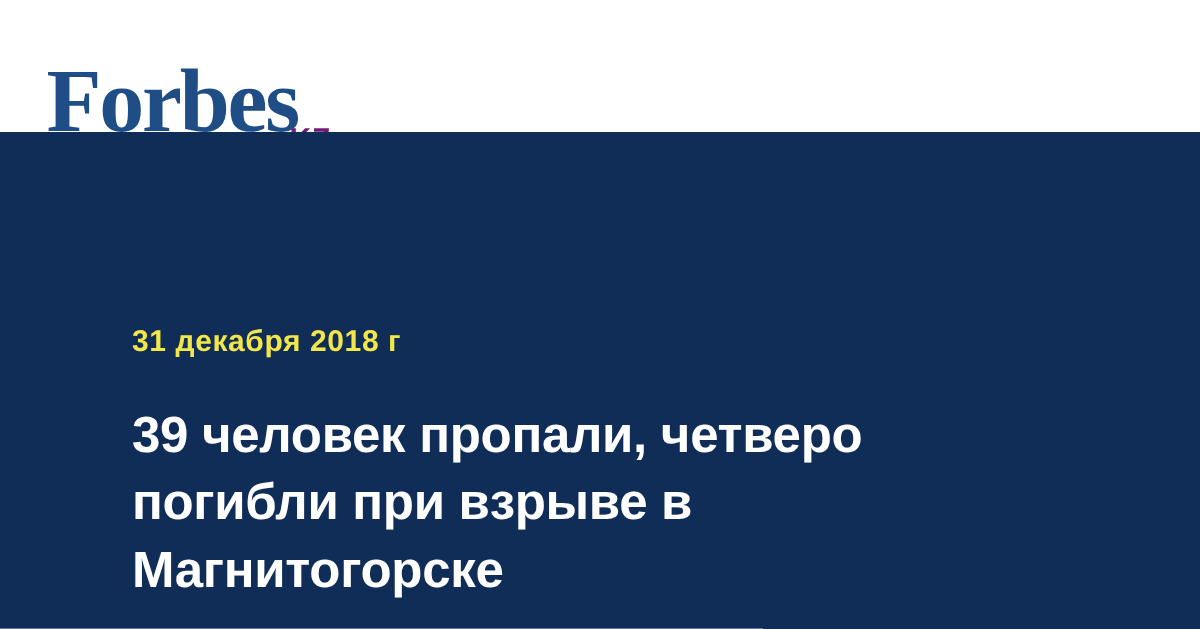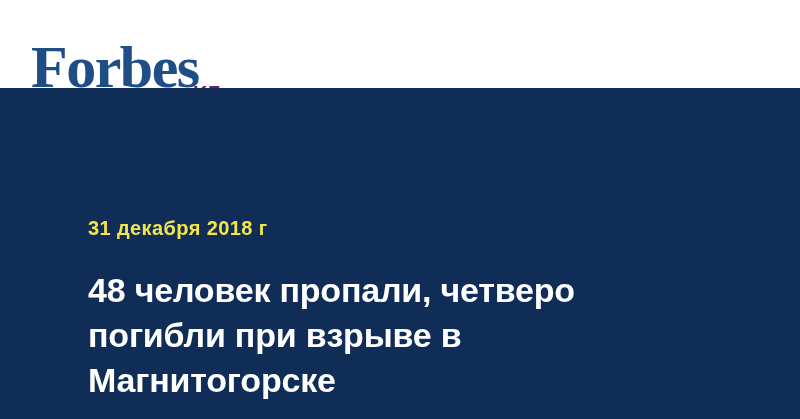--- a/index.html
+++ b/index.html
@@ -122,16 +122,16 @@
     <div class="logo">
       <div class="logo-word">Forbes</div>
       <div class="logo-underbar"></div>
       <div class="logo-kz-square"></div>
       <div class="logo-kz-text">KZ</div>
     </div>
   </div>
 
   <div class="hero">
     <div class="hero-date">31 декабря 2018 г</div>
-    <h1 class="hero-headline">48 человек пропали, четверо погибли при взрыве в Магнитогорске</h1>
+    <h1 class="hero-headline">39 человек пропали, четверо погибли при взрыве в Магнитогорске</h1>
   </div>
 
 </div>
 
 </body></html>

